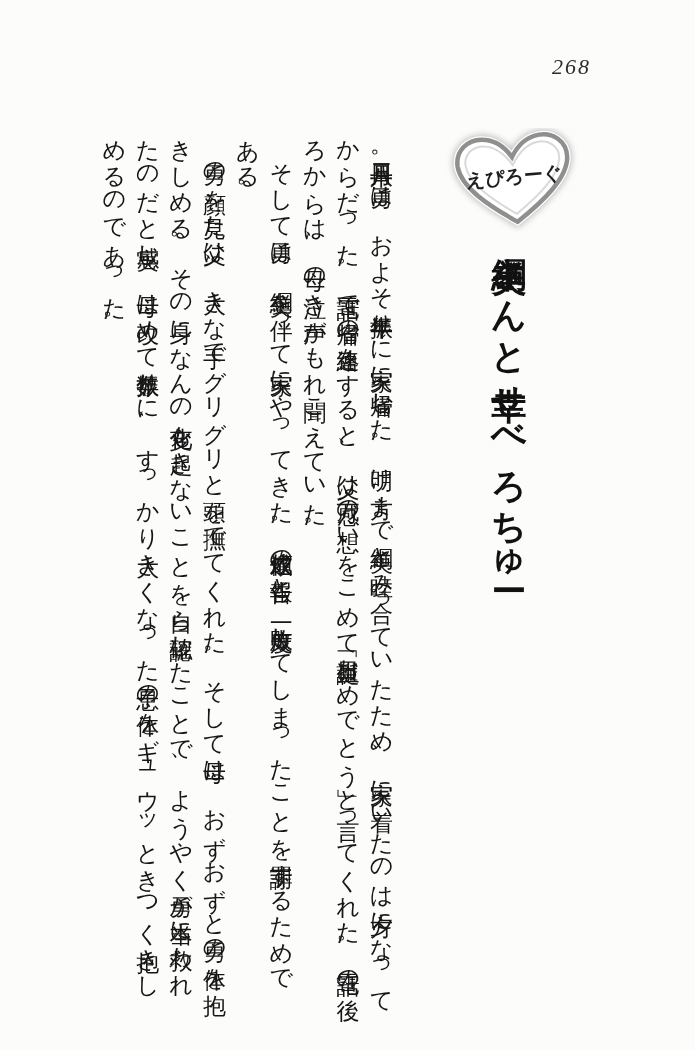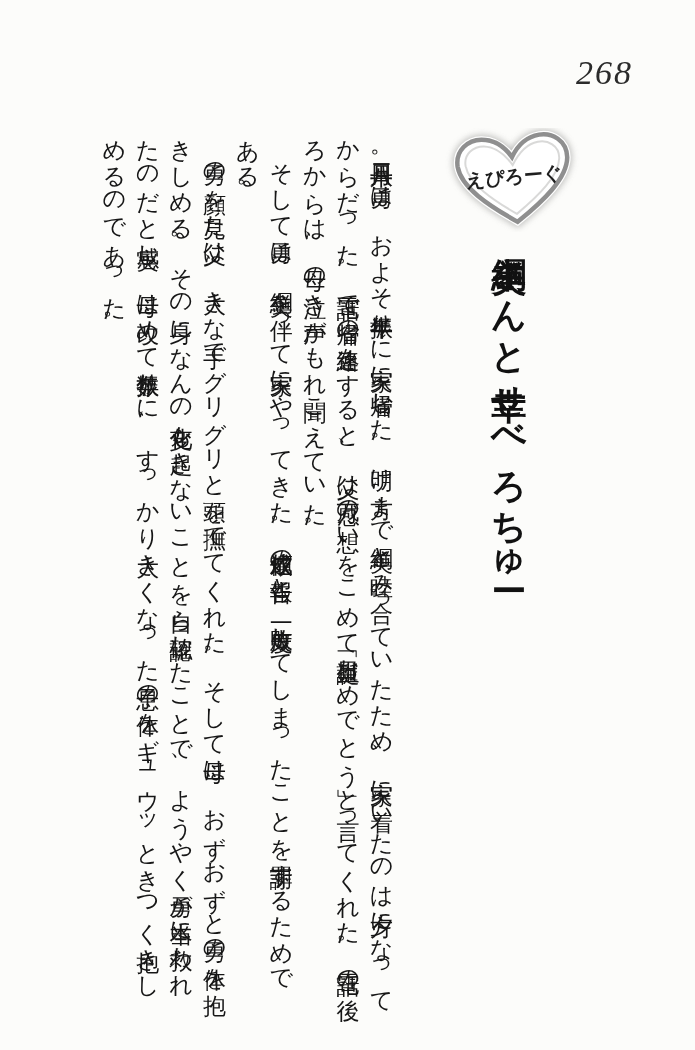--- a/index.html
+++ b/index.html
@@ -7,23 +7,23 @@
     position:relative;
     width:695px; height:1050px;
     margin:0 auto;
     background:#fcfcfa;
     font-family:"Liberation Serif", serif;
     color:#1a1a1a;
     overflow:hidden;
   }
   .page-number {
     position:absolute;
-    top:54px; left:576px;
+    top:54px; left:552px;
     font-style:italic;
-    font-size:34px;
+    font-size:22px;
     letter-spacing:2px;
     color:#2b2b2b;
   }
   .badge {
     position:absolute;
     top:128px; left:444px;
     width:140px; height:104px;
   }
   .badge svg { position:absolute; left:0; top:0; }
   .badge-label {

